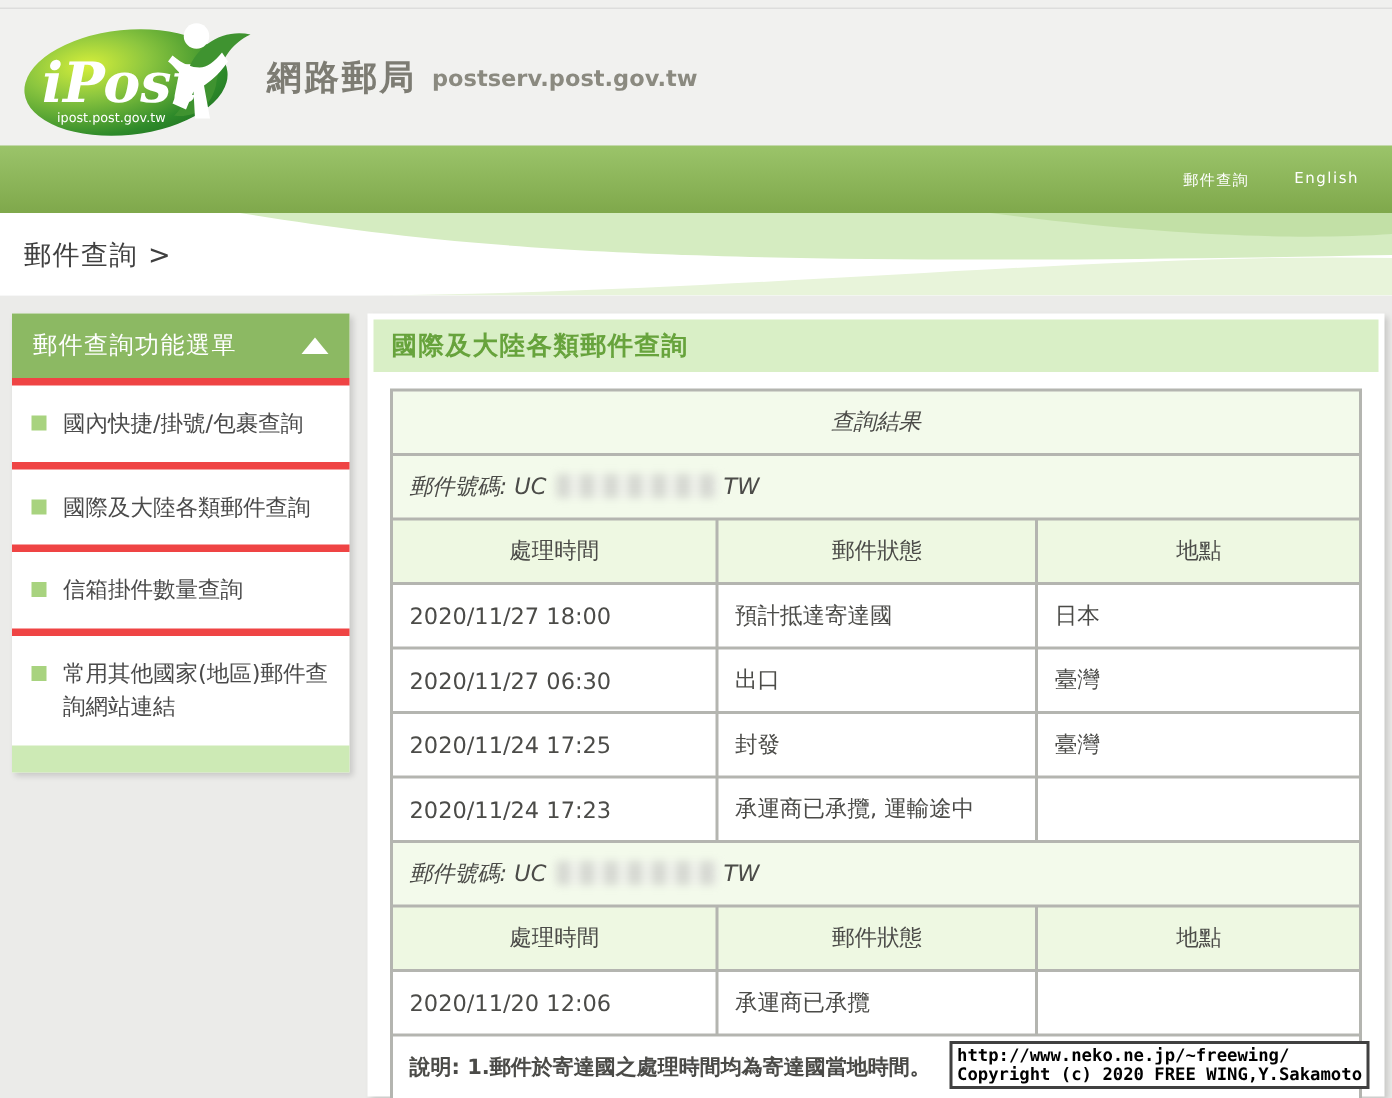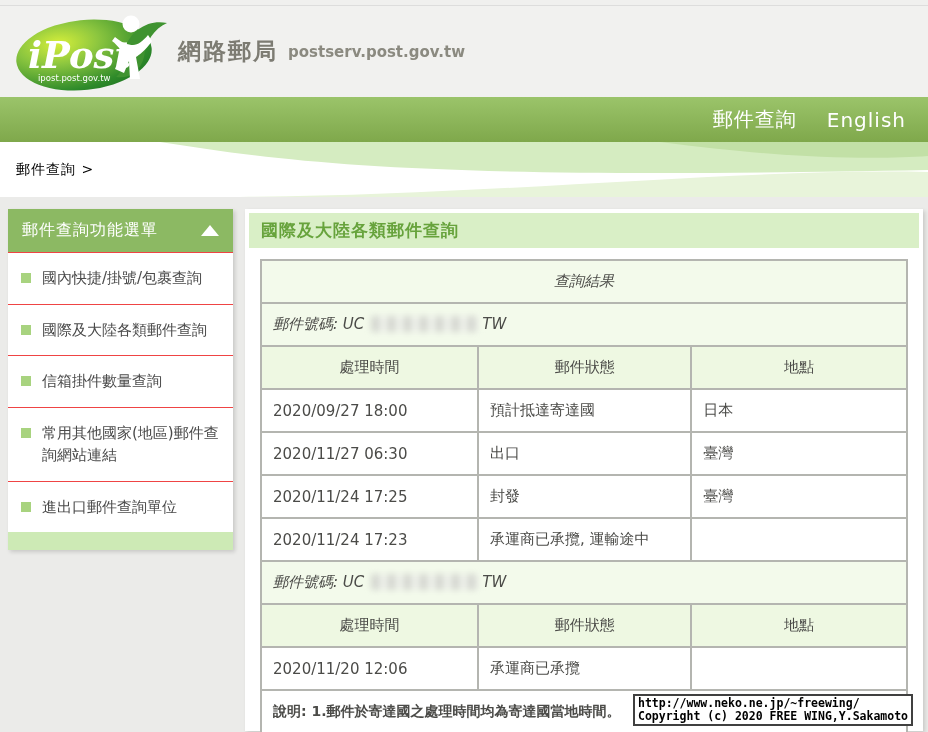--- a/index.html
+++ b/index.html
@@ -11,35 +11,35 @@
 
   
   .header { height:91px; background:#f1f1ef; display:flex; align-items:center; padding-left:12px; }
   .logo { position:relative; width:160px; height:82px; flex:none; cursor:pointer; }
   .sitename { display:flex; align-items:center; gap:10px; margin-left:6px; }
   .sitename .cjk { font-family:"DejaVu Serif","Liberation Serif",serif; font-size:23px; font-weight:bold; color:#7d7c73; letter-spacing:2px; }
   .sitename .dom { font-size:15px; font-weight:bold; color:#8b8a80; }
 
   
   .nav { height:45px; background:linear-gradient(#9bc46a,#7fa84b); display:flex; align-items:center; justify-content:flex-end; gap:30px; padding-right:22px; }
-  .nav .navitem { color:#ffffff; font-size:20px; letter-spacing:1px; cursor:pointer;text-align:right; }
+  .nav .navitem { color:#ffffff; font-size:10px; letter-spacing:1px; cursor:pointer;text-align:right; }
 
   
   .waveband { height:55px; position:relative; background:#fff; }
   .waveband svg { position:absolute; inset:0; }
-  .breadcrumb { position:absolute; left:16px; top:50%; transform:translateY(-50%); font-size:14px; color:#000000; letter-spacing:1px; }
+  .breadcrumb { position:absolute; left:16px; top:50%; transform:translateY(-50%); font-size:18px; color:#404040; letter-spacing:1px; }
 
   
   .content { display:flex; align-items:flex-start; gap:12px; margin-top:12px; padding-left:8px; padding-right:5px; }
 
   
   .sidebar { width:225px; background:#ffffff; box-shadow:2px 2px 4px rgba(0,0,0,0.15); flex:none; }
   .sidebar-header { height:43px; background:#8cb963; color:#fff; font-size:16px; letter-spacing:1px; display:flex; align-items:center; justify-content:space-between; padding:4px 14px; cursor:pointer; }
   .tri-up { width:0; height:0; border-left:9px solid transparent; border-right:9px solid transparent; border-bottom:11px solid #ffffff; }
-  .sidebar-item { display:flex; gap:11px; padding:14px 10px 14px 13px; font-size:15px; color:#4a4a4a; line-height:1.5; cursor:pointer; border-top:1px solid #ef4444; }
+  .sidebar-item { display:flex; gap:11px; padding:14px 10px 14px 13px; font-size:15px; color:#4a4a4a; line-height:1.5; cursor:pointer; border-top:5px solid #ef4444; }
   .sidebar-item:first-of-type { border-top:none; }
   .bullet { width:10px; height:10px; background:#a8d37f; flex:none; margin-top:6px; }
   .sidebar-footer { height:18px; background:#cdeab5; }
 
   
   .main { flex:1; background:#ffffff; box-shadow:2px 2px 4px rgba(0,0,0,0.15); height:522px; padding:4px 4px 0 4px; }
   .main-title { height:35px; background:#d9efc6; display:flex; align-items:center; padding-left:12px; color:#67a33c; font-weight:bold; font-size:17px; letter-spacing:1px; }
 
   .tablewrap { margin:11px 11px 0 11px; }
   table.track { width:100%; border-collapse:separate; border-spacing:2px; background:#b4b5b0; }
@@ -120,24 +120,20 @@
         <span>國際及大陸各類郵件查詢</span>
       </div>
       <div class="sidebar-item">
         <span class="bullet"></span>
         <span>信箱掛件數量查詢</span>
       </div>
       <div class="sidebar-item">
         <span class="bullet"></span>
         <span>常用其他國家(地區)郵件查詢網站連結</span>
       </div>
-      <div class="sidebar-item">
-        <span class="bullet"></span>
-        <span>進出口郵件查詢單位</span>
-      </div>
       <div class="sidebar-footer"></div>
     </div>
 
     <div class="main">
       <div class="main-title">國際及大陸各類郵件查詢</div>
 
       <div class="tablewrap">
         <table class="track">
           <colgroup>
               <col style="width:33.6%">
@@ -156,21 +152,21 @@
               </td>
             </tr>
 
             <tr class="colhead">
               <td>處理時間</td>
               <td>郵件狀態</td>
               <td>地點</td>
             </tr>
 
             <tr>
-              <td>2020/09/27 18:00</td>
+              <td>2020/11/27 18:00</td>
               <td>預計抵達寄達國</td>
               <td>日本</td>
             </tr>
             <tr>
               <td>2020/11/27 06:30</td>
               <td>出口</td>
               <td>臺灣</td>
             </tr>
             <tr>
               <td>2020/11/24 17:25</td>

